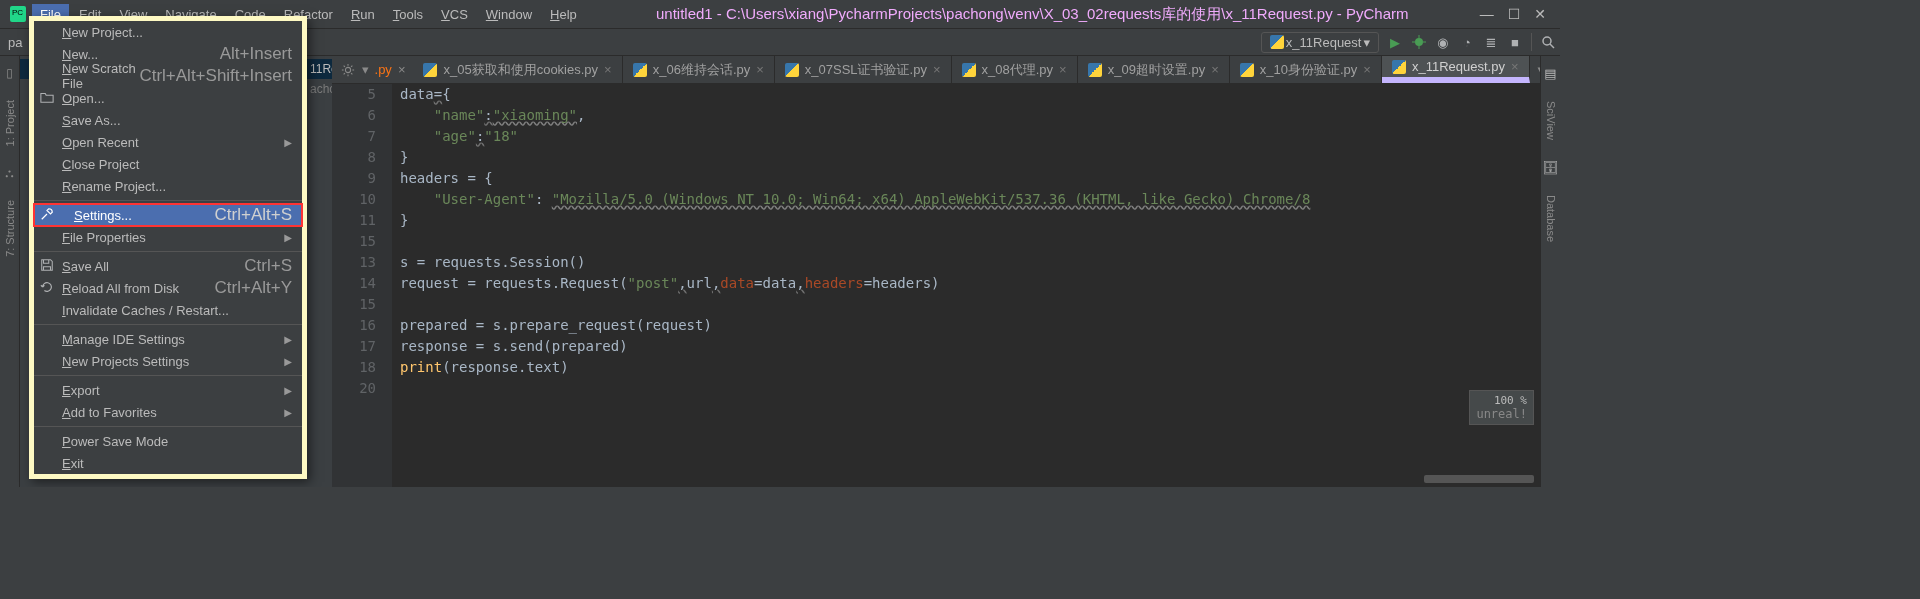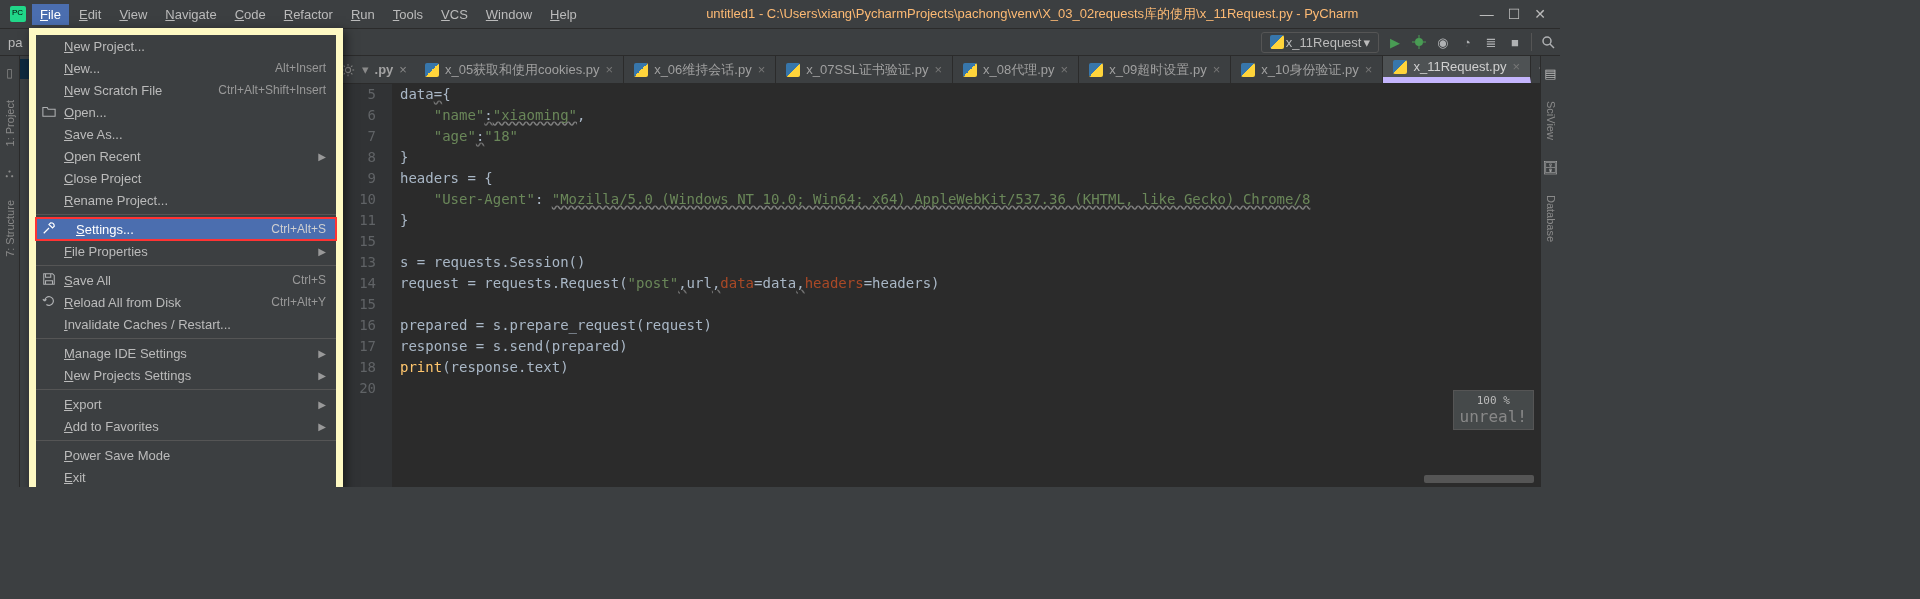--- a/index.html
+++ b/index.html
@@ -43,22 +43,22 @@
   cursor: pointer;
 }
 .menubar-item .mnemonic { text-decoration: underline; }
 .menubar-item.active {
   background: #4b6eaf;
   color: #fff;
 }
 .title-center {
   flex: 1;
   text-align: center;
-  color: #fdba74;
-  font-size: 13px;
+  color: #f0abfc;
+  font-size: 15px;
   white-space: nowrap;
   overflow: hidden;
 }
 .win-controls { display: flex; gap: 14px; margin-right: 10px; }
 .win-controls span { color: #bbbbbb; cursor: pointer; font-size: 14px; }
 
 
 .toolbar {
   display: flex;
   align-items: center;
@@ -85,24 +85,24 @@
   border-radius: 2px;
 }
 .tool-icon { width: 16px; height: 16px; display: inline-flex; align-items: center; justify-content: center; color: #afb1b3; }
 .tool-icon.play { color: #499c54; }
 .tool-icon.bug { color: #499c54; }
 
 
 .dropdown {
   position: absolute;
   left: 29px;
-  top: 28px;
-  width: 314px;
-  background: #3c3f41;
-  border: 7px solid #fef9c3;
+  top: 16px;
+  width: 278px;
+  background: #3c3f41;
+  border: 5px solid #fef9c3;
   box-shadow: 3px 3px 10px rgba(0,0,0,0.5);
   z-index: 100;
 }
 .menu-item {
   display: flex;
   align-items: center;
   padding: 3px 10px 3px 28px;
   color: #bbbbbb;
   position: relative;
   height: 22px;
@@ -117,21 +117,21 @@
   z-index: 2;
   padding-left: 40px;
 }
 .menu-item .mi-icon {
   position: absolute;
   left: 6px;
   width: 16px; height: 16px;
   color: #afb1b3;
 }
 .menu-item .mi-label .mnemonic { text-decoration: underline; }
-.menu-item .mi-shortcut { margin-left: auto; color: #999; font-size: 12px; }
+.menu-item .mi-shortcut { margin-left: auto; color: #999; font-size: 17px; }
 .menu-item.selected .mi-shortcut { color: #d0d0d0; }
 .menu-item .submenu-arrow {
   margin-left: auto;
   font-size: 10px;
   color: #999;
 }
 .menu-sep {
   height: 1px;
   background: #555;
   margin: 3px 0;
@@ -272,21 +272,21 @@
 
 .zoom-badge {
   position: absolute;
   right: 6px;
   top: 306px;
   background: #45494a;
   color: #bbb;
   font-size: 11px;
   padding: 3px 6px;
   border: 1px solid #555;
-  text-align: center;
+  text-align: right;
 }
 .h-scroll {
   position: absolute;
   right: 6px;
   bottom: 4px;
   width: 110px;
   height: 8px;
   background: #555;
   border-radius: 2px;
 }
@@ -479,21 +479,21 @@
               <line x1="1" y1="8" x2="3" y2="8"></line>
               <line x1="13" y1="8" x2="15" y2="8"></line>
               <line x1="3" y1="3" x2="4.5" y2="4.5"></line>
               <line x1="11.5" y1="11.5" x2="13" y2="13"></line>
               <line x1="3" y1="13" x2="4.5" y2="11.5"></line>
               <line x1="11.5" y1="4.5" x2="13" y2="3"></line>
             </g>
           </svg>
       </span>
       <span style="color:#8a8a8a;">▾</span>
-      <span style="color:#a3a3a3;font-weight:bold;">.py</span>
+      <span style="color:#f97316;">.py</span>
       <span style="color:#8a8a8a;">×</span>
     </div>
     <div id="tabs-host" style="display:flex;height:100%;">
         <div class="tab">
           <span class="py-icon"></span>
           <span>x_05获取和使用cookies.py</span>
           <span style="color:#777;">×</span>
         </div>
         <div class="tab">
           <span class="py-icon"></span>
@@ -546,17 +546,17 @@
         <div>15</div>
         <div>16</div>
         <div>17</div>
         <div>18</div>
         <div>20</div>
       </div>
     <div class="code" id="code"><div>data<span class="s-wavy">=</span>{</div><div>    <span class="s-str">"name"</span><span class="s-wavy">:</span><span class="s-str s-underline">"xiaoming"</span>,</div><div>    <span class="s-str">"age"</span><span class="s-wavy">:</span><span class="s-str">"18"</span></div><div>}</div><div>headers = {</div><div>    <span class="s-str">"User-Agent"</span>: <span class="s-str s-underline">"Mozilla/5.0 (Windows NT 10.0; Win64; x64) AppleWebKit/537.36 (KHTML, like Gecko) Chrome/8</span></div><div>}</div><div></div><div>s = requests.Session()</div><div>request = requests.Request(<span class="s-str">"post"</span><span class="s-wavy">,</span>url<span class="s-wavy">,</span><span class="s-param">data</span>=data<span class="s-wavy">,</span><span class="s-param">headers</span>=headers)</div><div></div><div>prepared = s.prepare_request(request)</div><div>response = s.send(prepared)</div><div><span class="s-fn">print</span>(response.text)</div><div></div></div>
 
     <div class="zoom-badge">
       <div>100 %</div>
-      <div style="font-size:16px;color:#888;">unreal!</div>
+      <div style="font-size:12px;color:#888;">unreal!</div>
     </div>
     <div class="h-scroll"></div>
   </div>
 </div>
 
 </body></html>

